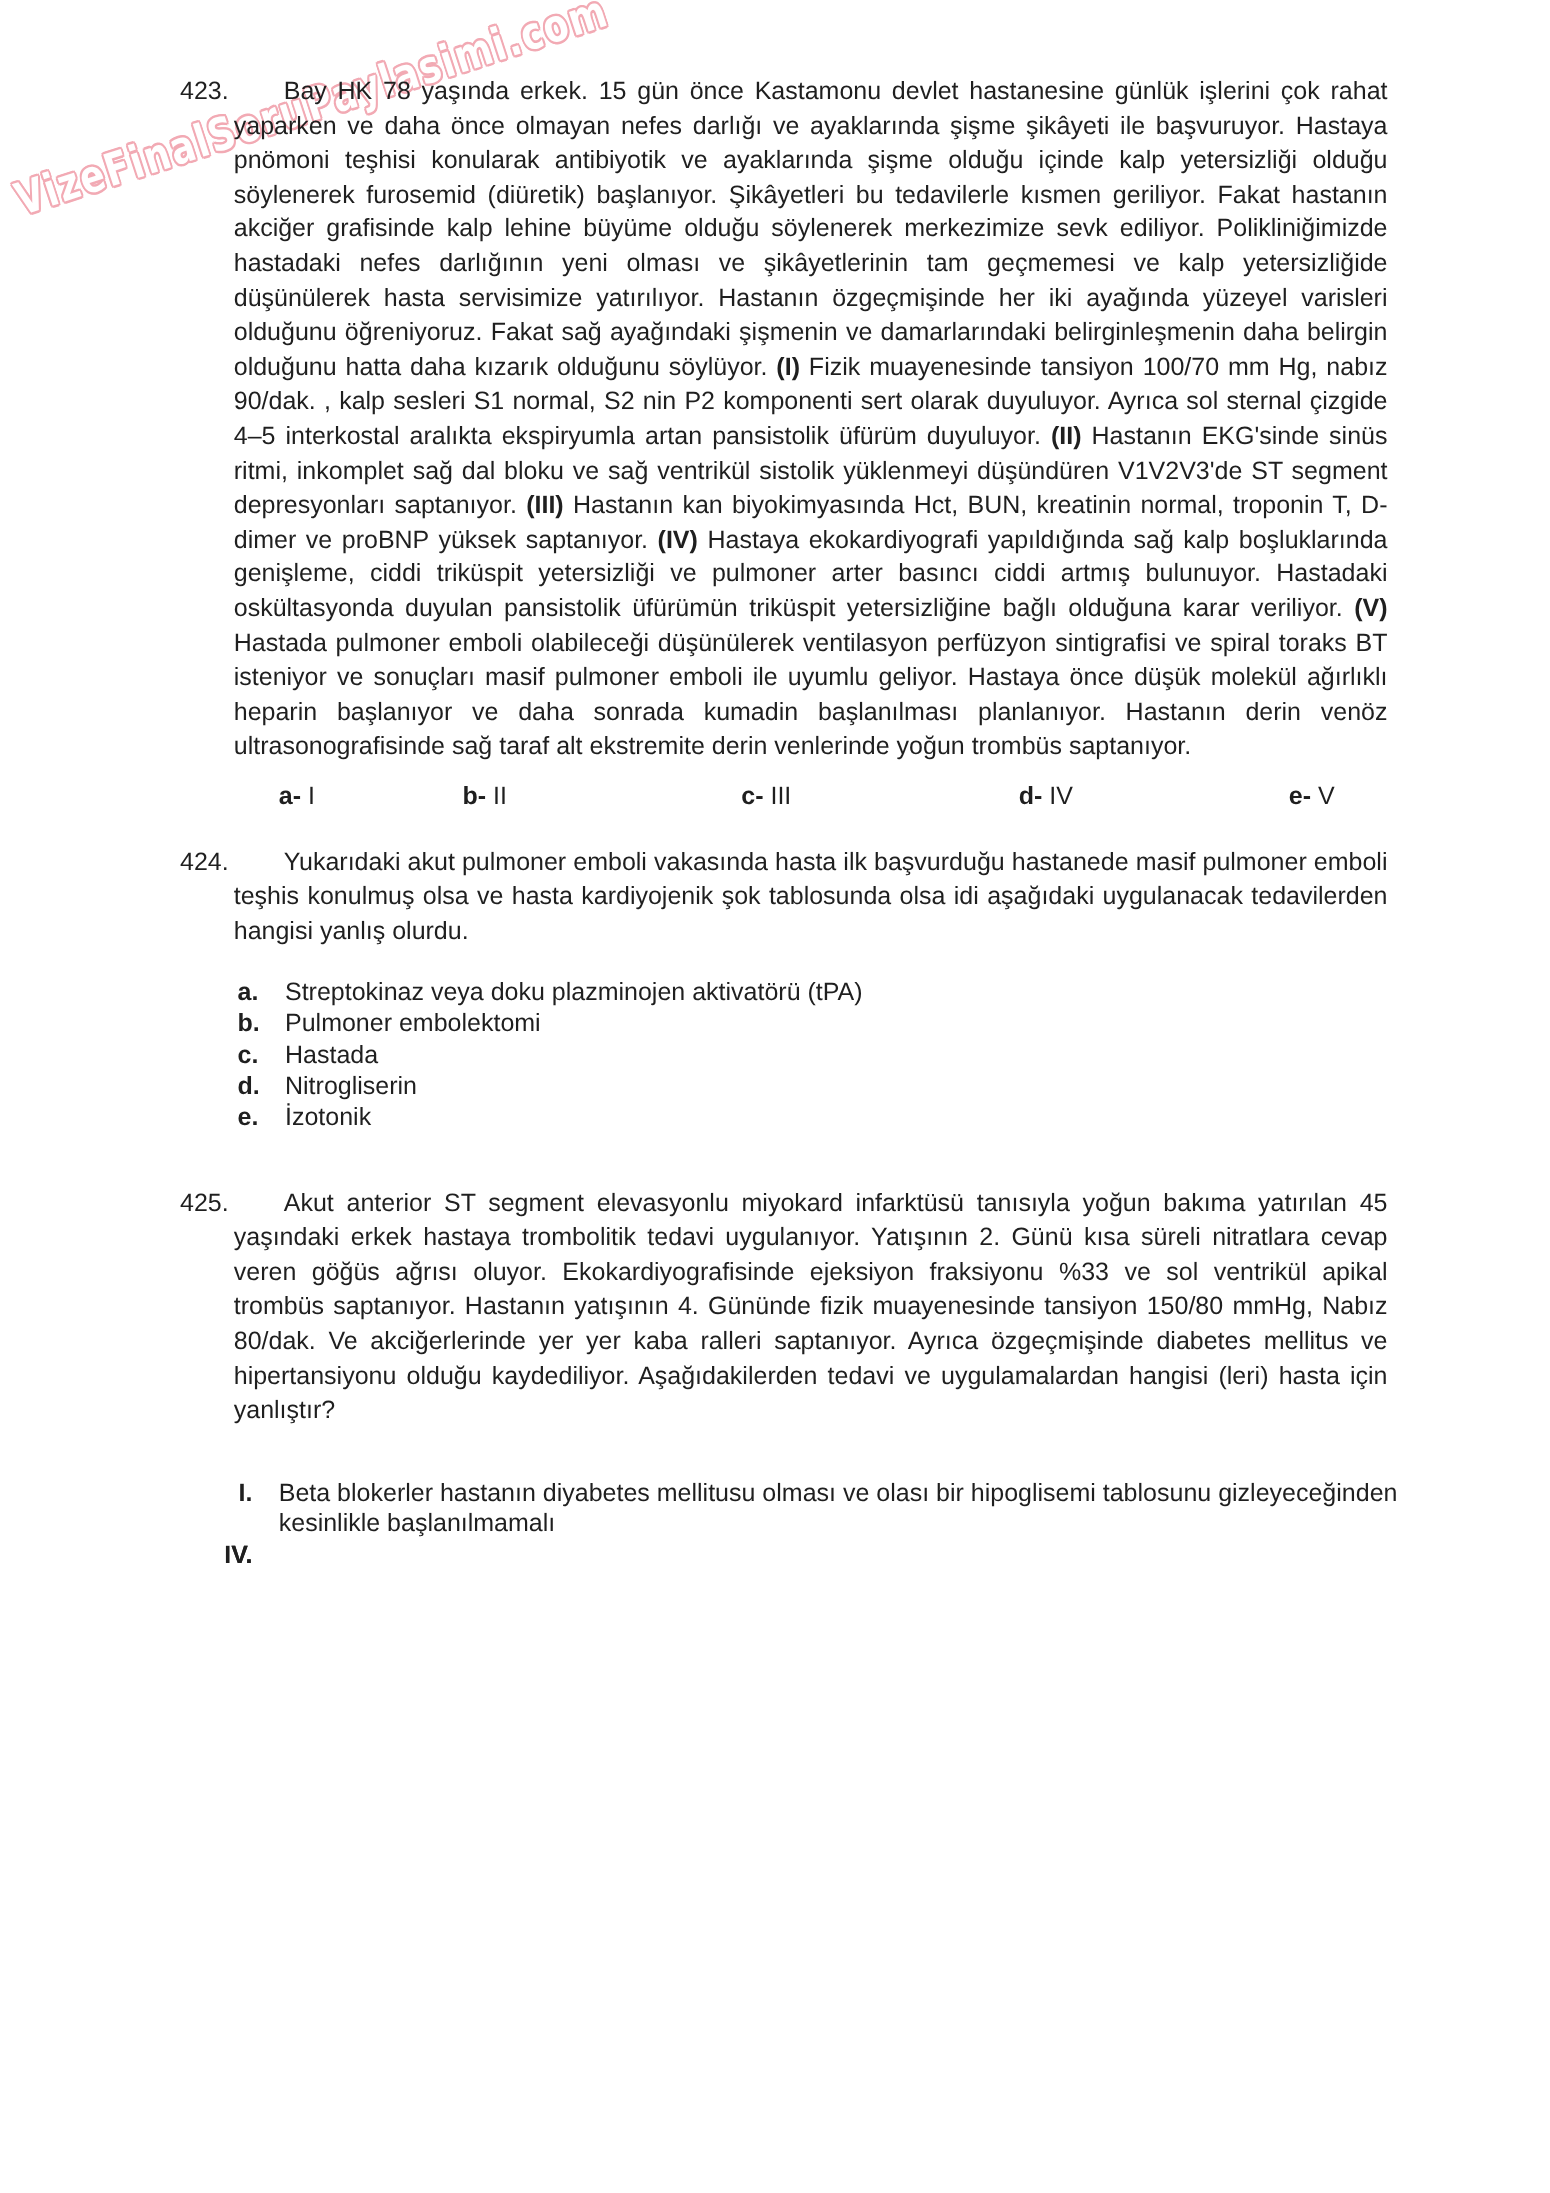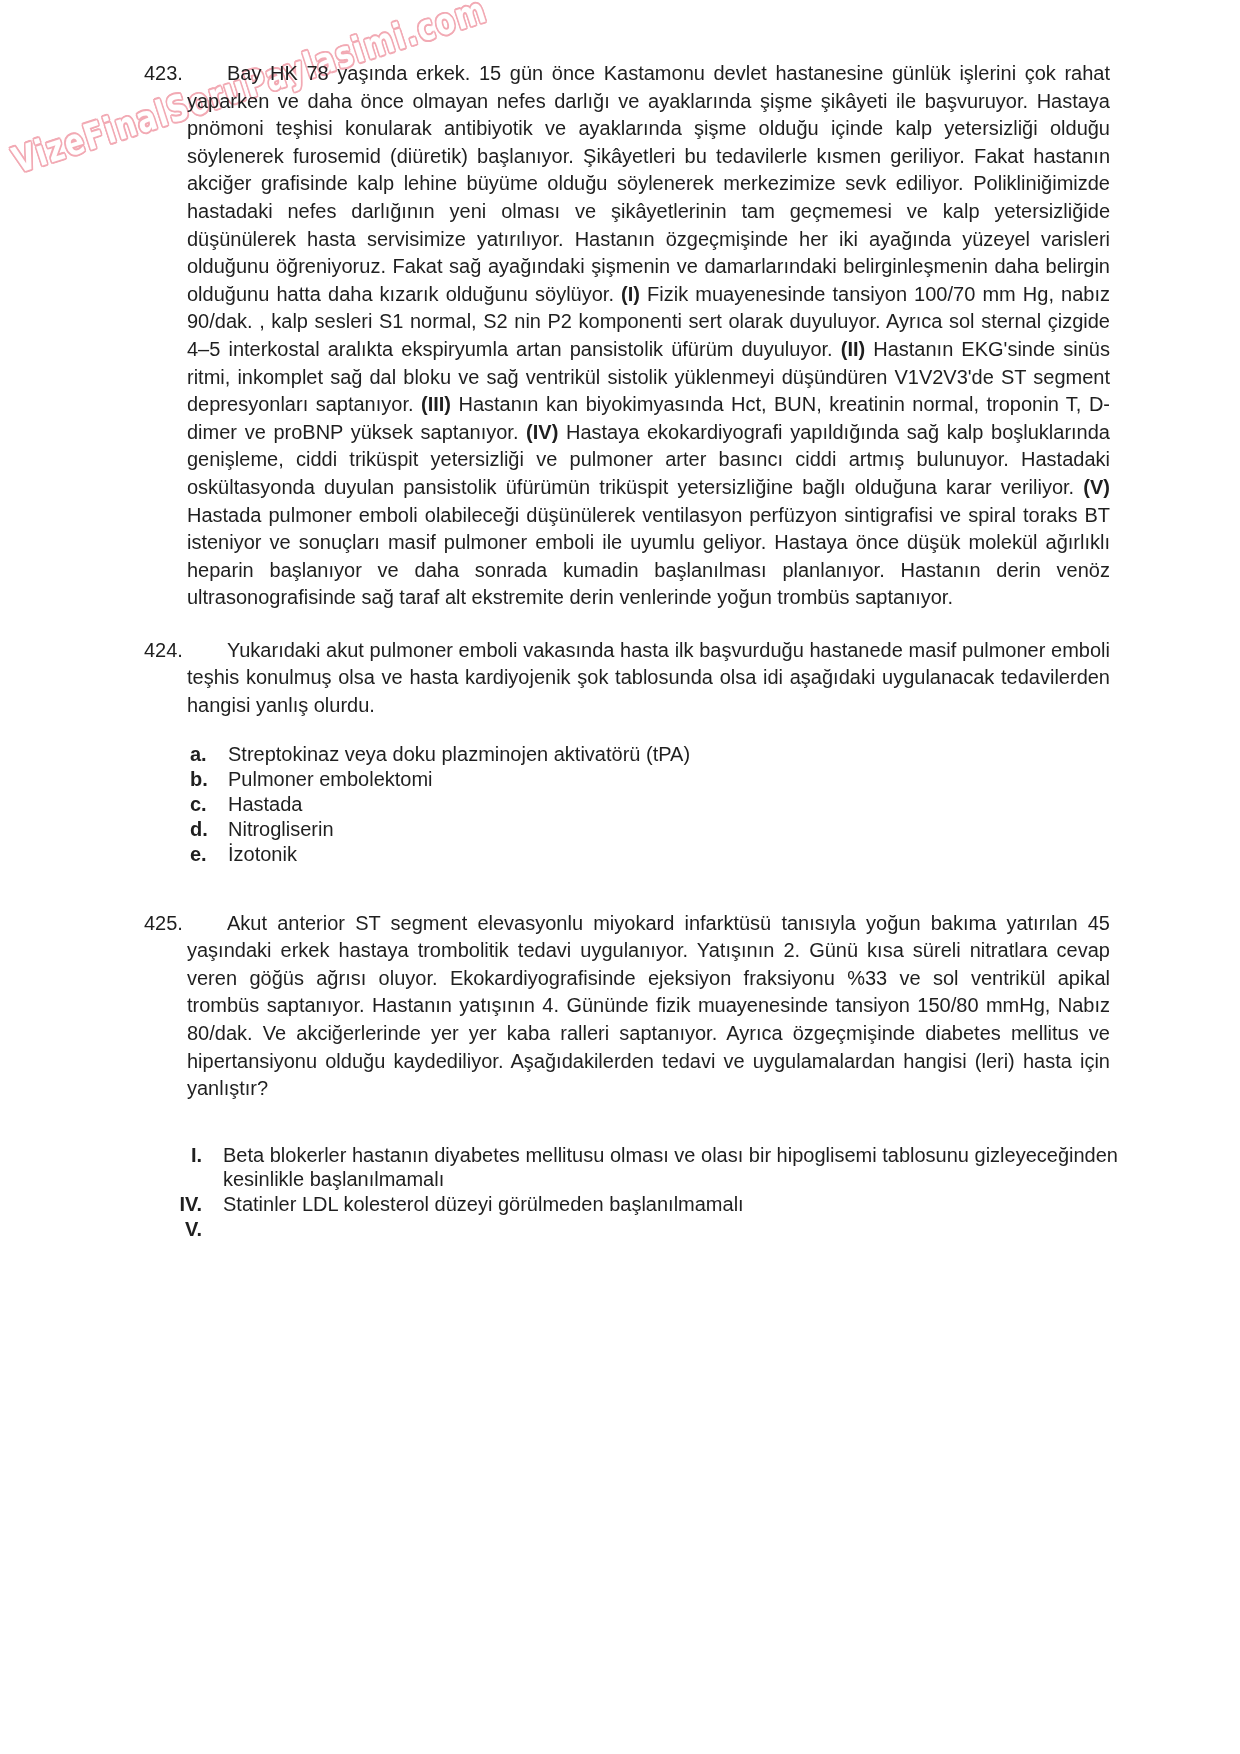--- a/index.html
+++ b/index.html
@@ -63,20 +63,27 @@
   <div class="watermark">VizeFinalSoruPaylasimi.com</div>
 
   <div class="content">
 
     <section class="qblock mt423">
       <span class="qnum">423.</span>
       <p class="para"><span>Bay HK 78 yaşında erkek. 15 gün önce Kastamonu devlet hastanesine günlük işlerini çok rahat yaparken ve daha önce olmayan nefes darlığı ve ayaklarında şişme şikâyeti ile başvuruyor. Hastaya pnömoni teşhisi konularak antibiyotik ve ayaklarında şişme olduğu içinde kalp yetersizliği olduğu söylenerek furosemid (diüretik)  başlanıyor. Şikâyetleri bu tedavilerle kısmen geriliyor. Fakat hastanın akciğer grafisinde kalp lehine büyüme olduğu söylenerek merkezimize sevk ediliyor. Polikliniğimizde hastadaki nefes darlığının yeni olması ve şikâyetlerinin tam geçmemesi ve kalp yetersizliğide düşünülerek hasta servisimize yatırılıyor.  Hastanın özgeçmişinde her iki ayağında yüzeyel varisleri olduğunu öğreniyoruz. Fakat sağ ayağındaki şişmenin ve damarlarındaki belirginleşmenin daha belirgin olduğunu hatta daha kızarık olduğunu söylüyor. </span><b>(I)</b><span> Fizik muayenesinde tansiyon 100/70 mm Hg, nabız 90/dak. , kalp sesleri S1 normal, S2 nin P2 komponenti sert olarak duyuluyor. Ayrıca sol sternal çizgide 4–5 interkostal aralıkta ekspiryumla artan pansistolik üfürüm duyuluyor. </span><b>(II)</b><span> Hastanın EKG'sinde sinüs ritmi, inkomplet sağ dal bloku ve sağ ventrikül sistolik yüklenmeyi düşündüren V1V2V3'de ST segment depresyonları saptanıyor. </span><b>(III)</b><span> Hastanın kan biyokimyasında Hct, BUN, kreatinin normal, troponin T, D-dimer ve proBNP yüksek saptanıyor. </span><b>(IV)</b><span> Hastaya ekokardiyografi yapıldığında sağ kalp boşluklarında genişleme, ciddi triküspit yetersizliği ve pulmoner arter basıncı ciddi artmış bulunuyor. Hastadaki oskültasyonda duyulan pansistolik üfürümün triküspit yetersizliğine bağlı olduğuna karar veriliyor. </span><b>(V)</b><span> Hastada pulmoner emboli olabileceği düşünülerek ventilasyon perfüzyon sintigrafisi ve spiral toraks BT isteniyor ve sonuçları masif pulmoner emboli ile uyumlu geliyor.  Hastaya önce düşük molekül ağırlıklı heparin başlanıyor ve daha sonrada kumadin başlanılması planlanıyor. Hastanın derin venöz ultrasonografisinde sağ taraf alt ekstremite derin venlerinde yoğun trombüs saptanıyor.</span></p>
     </section>
 
 
+    <div class="choices">
+      <span class="choice c0"><b>a-</b> <span>I</span></span>
+      <span class="choice c1"><b>b-</b> <span>II</span></span>
+      <span class="choice c2"><b>c-</b> <span>III</span></span>
+      <span class="choice c3"><b>d-</b> <span>IV</span></span>
+      <span class="choice c4"><b>e-</b> <span>V</span></span>
+    </div>
 
     <section class="qblock mt424">
       <span class="qnum">424.</span>
       <p class="para">Yukarıdaki akut pulmoner emboli vakasında hasta ilk başvurduğu hastanede masif pulmoner emboli teşhis konulmuş olsa ve hasta kardiyojenik şok tablosunda olsa idi aşağıdaki uygulanacak tedavilerden hangisi yanlış olurdu.</p>
     </section>
 
     <div class="optlist">
       <div class="opt"><span class="olbl">a.</span><span>Streptokinaz veya doku plazminojen aktivatörü (tPA)</span></div>
       <div class="opt"><span class="olbl">b.</span><span>Pulmoner embolektomi</span></div>
       <div class="opt"><span class="olbl">c.</span><span>Hastada</span></div>
@@ -84,18 +91,18 @@
       <div class="opt"><span class="olbl">e.</span><span>İzotonik</span></div>
     </div>
 
     <section class="qblock mt425">
       <span class="qnum">425.</span>
       <p class="para">Akut anterior ST segment  elevasyonlu miyokard infarktüsü tanısıyla yoğun bakıma yatırılan 45 yaşındaki erkek hastaya trombolitik tedavi uygulanıyor. Yatışının 2. Günü kısa süreli nitratlara cevap veren göğüs ağrısı oluyor. Ekokardiyografisinde ejeksiyon fraksiyonu %33 ve sol ventrikül apikal trombüs saptanıyor. Hastanın yatışının 4. Gününde fizik muayenesinde tansiyon 150/80 mmHg, Nabız 80/dak.  Ve akciğerlerinde yer yer kaba ralleri saptanıyor. Ayrıca özgeçmişinde diabetes mellitus ve hipertansiyonu olduğu kaydediliyor.  Aşağıdakilerden tedavi ve uygulamalardan hangisi (leri)  hasta için yanlıştır?</p>
     </section>
 
     <div class="rlist">
       <div class="ritem"><span class="rlbl">I.</span><span>Beta blokerler hastanın diyabetes mellitusu olması ve olası bir hipoglisemi tablosunu gizleyeceğinden kesinlikle başlanılmamalı</span></div>
-      <div class="ritem"><span class="rlbl">IV.</span><span>Statinler LDL kolesterol düzeyi görülmeden başlanılmamalı</span></div>
+      <div class="ritem"><span class="rlbl">IV.</span></div>
       <div class="ritem"><span class="rlbl">V.</span></div>
     </div>
 
   </div>
 </div>
 
 </body></html>

